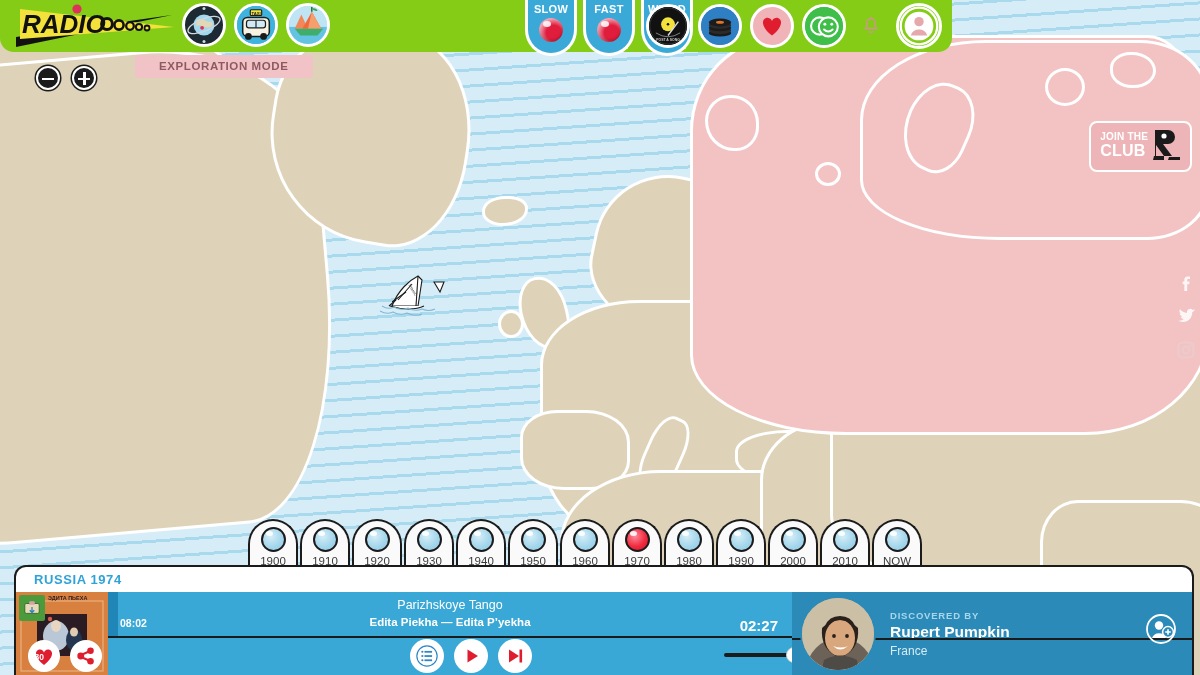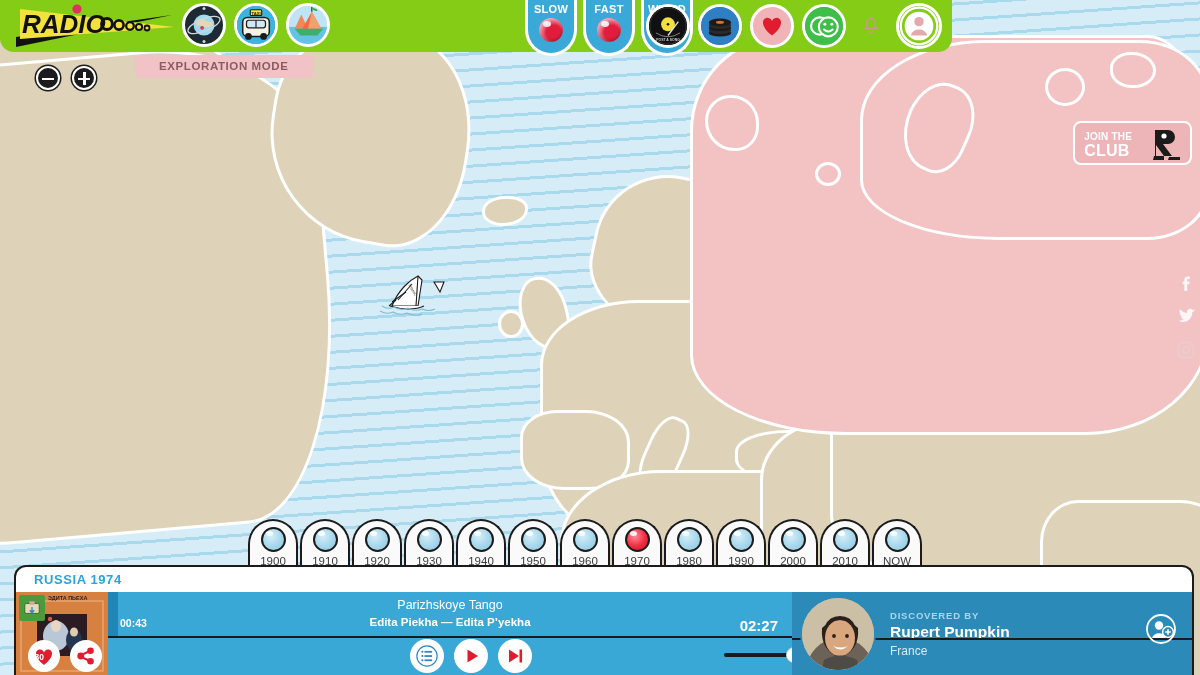--- a/index.html
+++ b/index.html
@@ -184,22 +184,22 @@
     position: relative; cursor: pointer;
     box-shadow: 0 0 0 1.5px #1b1b1b;
   }
   .zbtn::before { content:''; position:absolute; left:4px; top:9.5px; width:12px; height:2.5px; background:#fff; }
   .zbtn.plus::after { content:''; position:absolute; left:9.3px; top:4px; width:2.5px; height:13px; background:#fff; }
 
   
   .joinclub {
     position: absolute; right: 8px; top: 121px; z-index: 30;
     background: #eeb5b8; border: 2px solid #ffffff;
-    border-radius: 8px; padding: 5px 8px 1px 9px;
-    display: flex; align-items: center; gap: 20px; cursor: pointer;
+    border-radius: 8px; padding: 5px 8px 8px 9px;
+    display: flex; align-items: center; gap: 4px; cursor: pointer;
   }
   .joinclub .txt { line-height: 1; }
   .joinclub .t1 { color: #ffffff; font-size: 10px; font-weight: bold; letter-spacing: .2px; display:block; }
   .joinclub .t2 { color: #ffffff; font-size: 16px; font-weight: bold; letter-spacing: .2px; display:block; margin-top:1px;}
 
   
   .social { position: absolute; right: 4px; top: 272px; z-index: 30; display: flex; flex-direction: column; gap: 14px; align-items: center; }
   .social .si { width: 20px; height: 20px; cursor: pointer; opacity: .85; }
 
   
@@ -592,21 +592,21 @@
             <path d="M10 9 v6 M7.5 12.5 L10 15 L12.5 12.5" stroke="#2f7fc4" stroke-width="1.4" fill="none"></path>
           </svg>
         </div>
       </div>
 
       <div class="center">
         <div class="prog-area">
           <div class="prog-fill" style="width: 1.4%;"></div>
           <div class="track-title">Parizhskoye Tango</div>
           <div class="track-artist">Edita Piekha — Edita P’yekha</div>
-          <div class="t-elapsed">00:43</div>
+          <div class="t-elapsed">08:02</div>
           <div class="t-total">02:27</div>
         </div>
         <div class="ctrl-area">
 
           <div class="likebox">
             <div class="cbtn" style="position:relative;">
               <svg viewBox="0 0 32 32" width="26" height="26">
                 <path d="M16 27 C4 18 4 9.5 10 8 C13.5 7.2 16 10.5 16 12 C16 10.5 18.5 7.2 22 8 C28 9.5 28 18 16 27 Z" fill="#e01d2e"></path>
               </svg>
               <span class="likecount">30</span>

